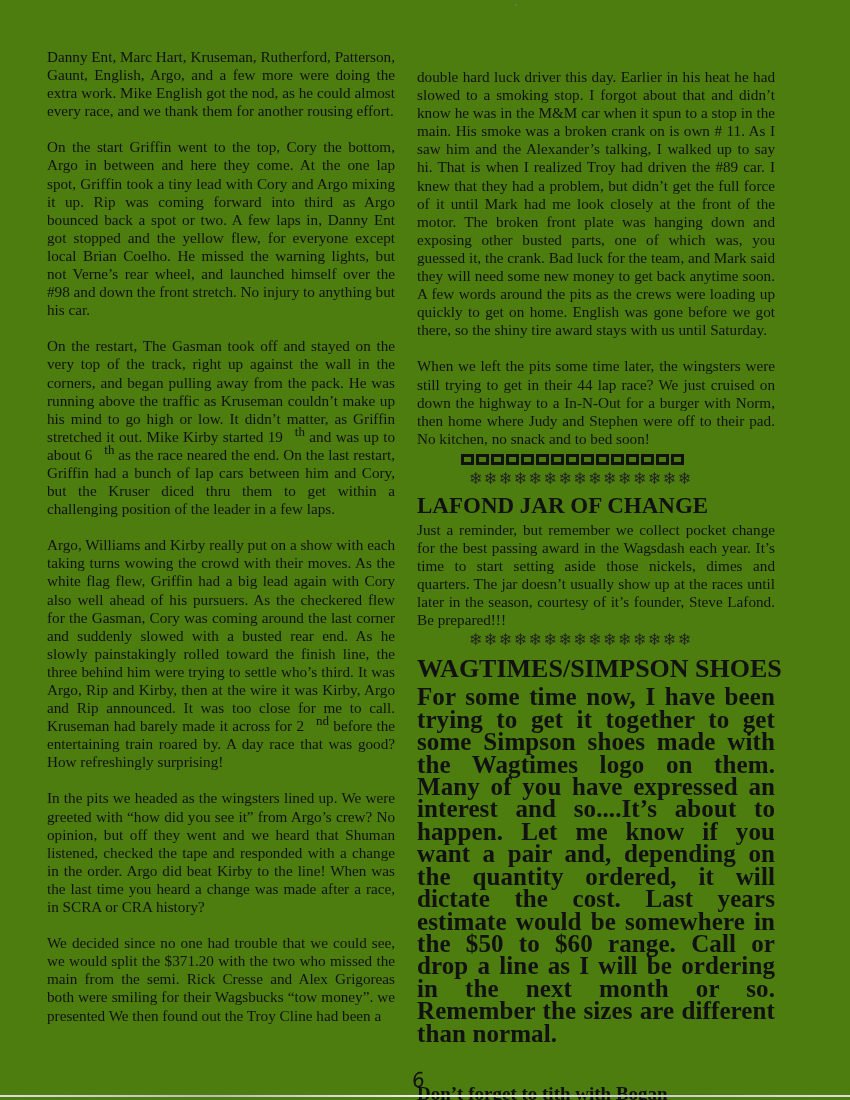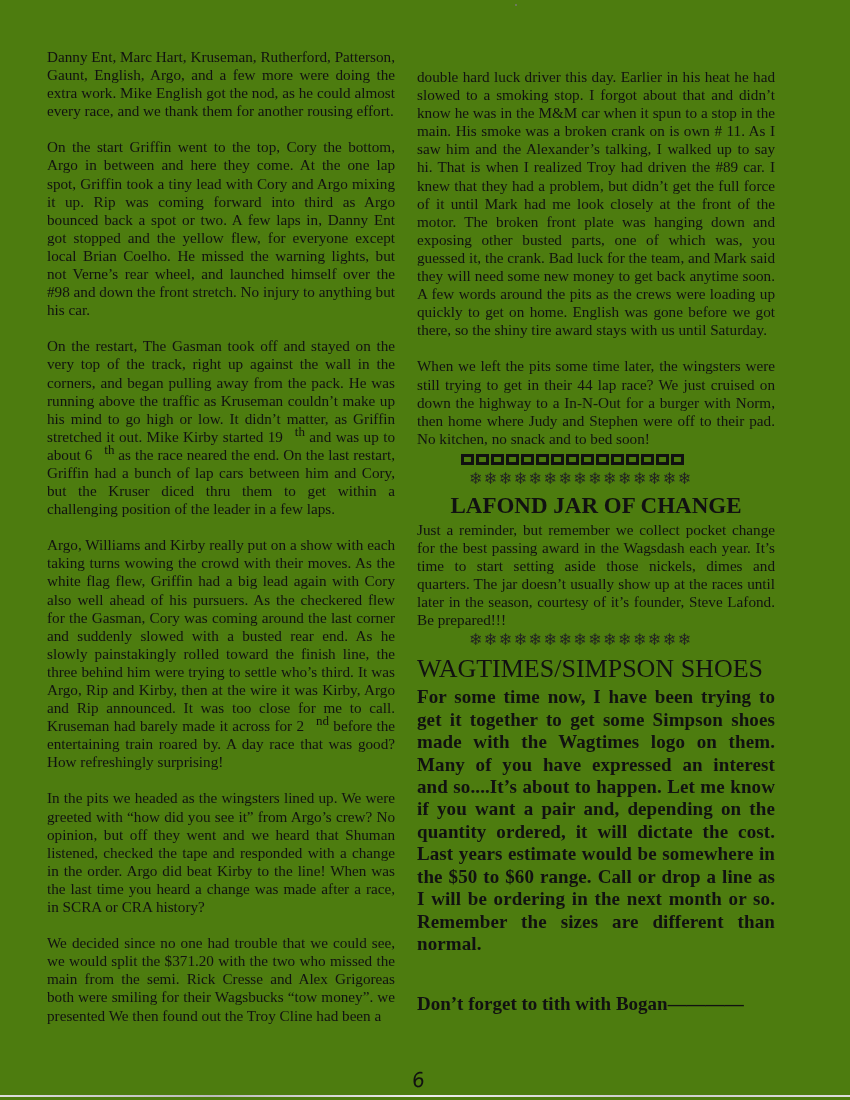--- a/index.html
+++ b/index.html
@@ -7,23 +7,23 @@
   .page { position: absolute; left: 0; top: 0; width: 850px; height: 1100px; background: #4d7c0f; }
   .col { position: absolute; top: 48px; font-family: "Liberation Serif", serif; font-size: 15.2px; line-height: 18.1px; text-align: justify; }
   .col-left { left: 47px; width: 348px; }
   .col-right { left: 417px; width: 358px; margin-top: 20px; }
   .col p { margin: 0 0 18px 0; }
   .col p.tight { margin-bottom: 0; }
   sup { font-size: 13px; line-height: 0; vertical-align: 6px; padding-left: 12px; }
   .boxes { text-align: center; margin: 4px 0 0 0; height: 16px; display: flex; justify-content: center; gap: 2px; padding-right: 48px; }
   .box { display: inline-block; width: 13px; height: 11px; border: 3px solid #111; box-sizing: border-box; margin-top: 2px; }
   .flakes { text-align: center; font-family: "DejaVu Sans", sans-serif; font-size: 16px; line-height: 20px; letter-spacing: 1.5px; color: #222; margin: 1px 0 0 0; padding-right: 30px; }
-  .h-lafond { font-family: "Liberation Serif", serif; font-weight: bold; font-size: 23px; line-height: 26px; margin: 4px 0 2px 0; text-align: center; }
-  .h-wag { font-family: "Liberation Serif", serif; font-weight: normal; font-size: 26px; line-height: 30px; margin: 4px 0 2px 0; text-align: left; white-space: nowrap; }
-  .bold-body { font-weight: bold; font-size: 19px; line-height: 22.4px; text-align: justify; margin: 0; letter-spacing: 0.1px; }
+  .h-lafond { font-family: "Liberation Serif", serif; font-weight: bold; font-size: 23px; line-height: 26px; margin: 4px 0 2px 0; text-align: left; }
+  .h-wag { font-family: "Liberation Serif", serif; font-weight: bold; font-size: 26px; line-height: 30px; margin: 4px 0 2px 0; text-align: left; white-space: nowrap; }
+  .bold-body { font-weight: bold; font-size: 25px; line-height: 22.4px; text-align: justify; margin: 0; letter-spacing: 0.1px; }
   .bold-foot { font-weight: bold; font-size: 19px; line-height: 22.4px; margin: 38px 0 0 0; text-align: justify; }
   .pagenum { position: absolute; left: 412px; top: 1068px; font-family: "DejaVu Sans", sans-serif; font-size: 20px; font-style: italic; transform: rotate(-10deg); }
   .dot { position: absolute; left: 515px; top: 4px; width: 2px; height: 2px; background: #777; border-radius: 1px; }
   .scanline { position: absolute; left: 0; right: 0; top: 1095px; height: 2px; background: linear-gradient(90deg, #ddd, #bbb, #eee, #ccc, #ddd); }
 </style>
 </head>
 <body>
 
 <div class="page">
   <div class="dot"></div>

